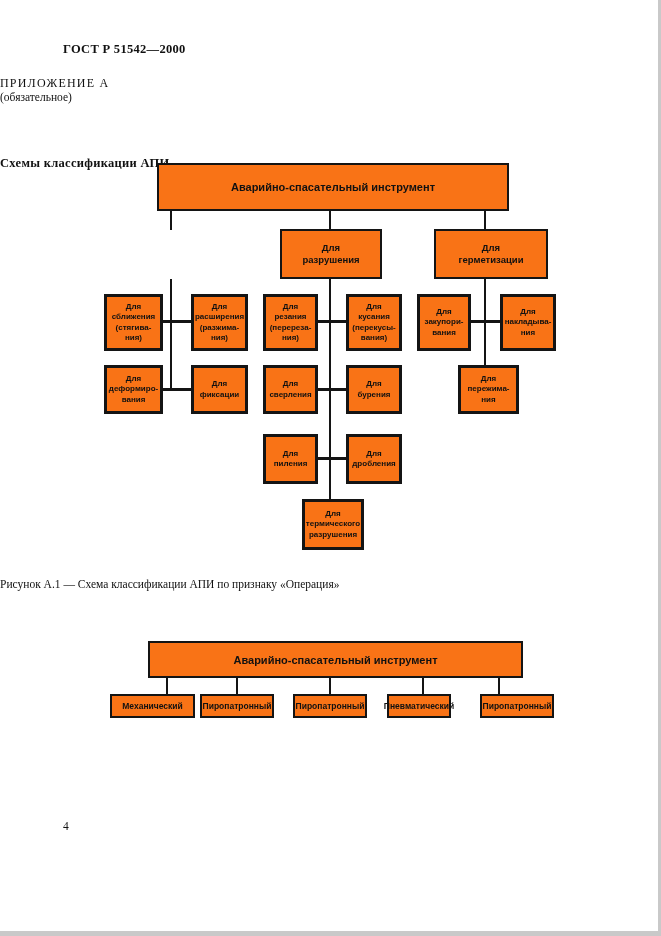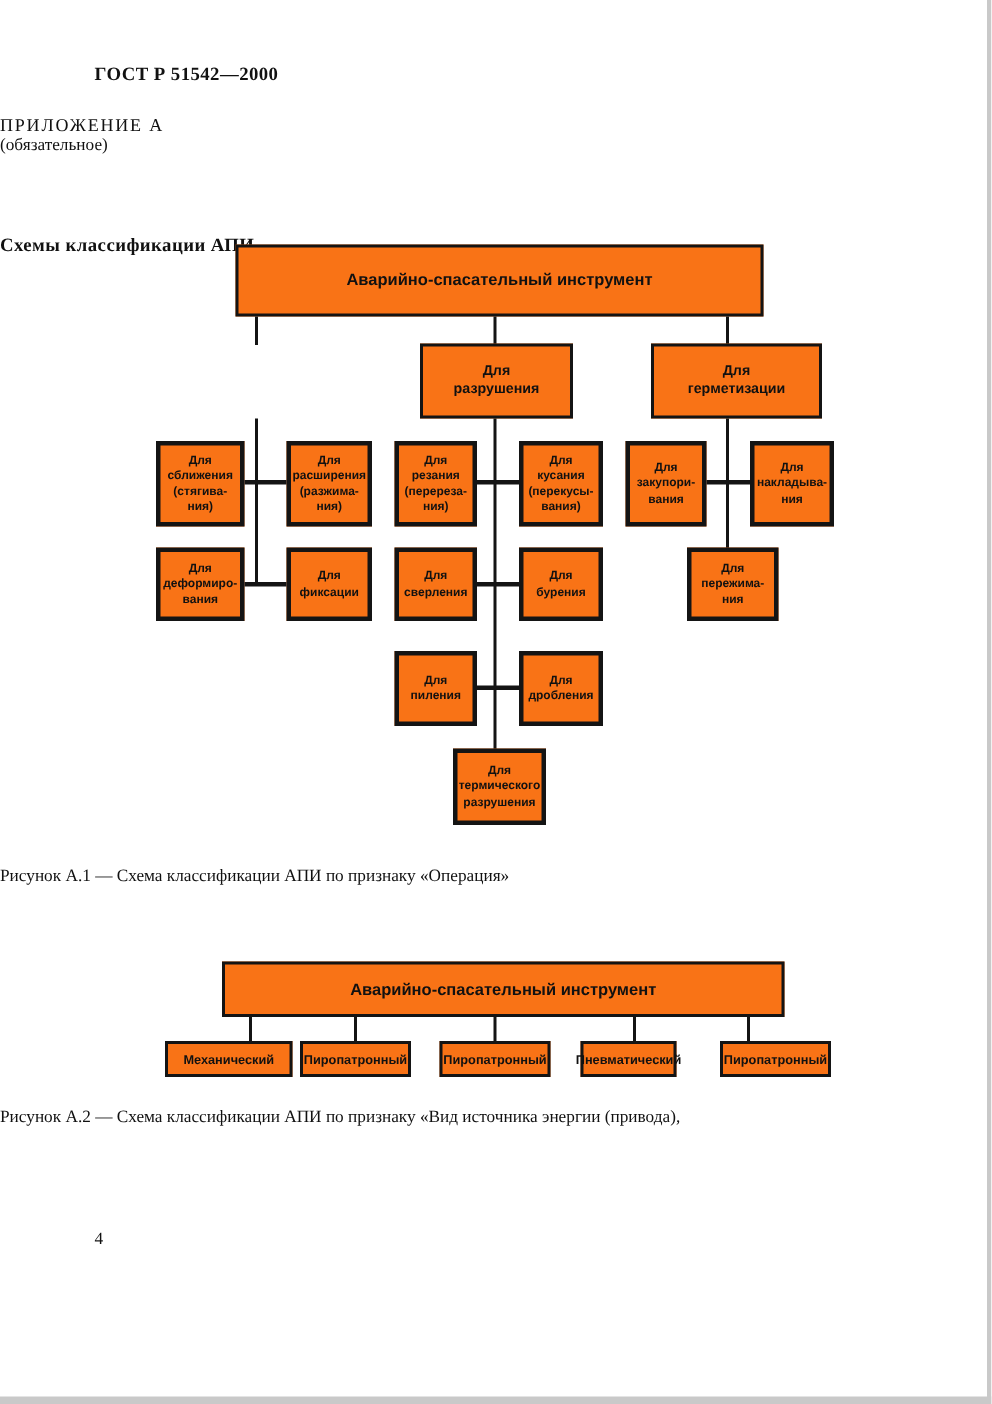--- a/index.html
+++ b/index.html
@@ -123,19 +123,18 @@
   <div class="vline" style="left:498px;top:78px;height:16px;"></div>
 
   <div class="box box-f2" style="left:110px;top:94px;width:85px;height:24px;">Механический</div>
   <div class="box box-f2" style="left:200px;top:94px;width:74px;height:24px;">Пиропатронный</div>
   <div class="box box-f2" style="left:293px;top:94px;width:74px;height:24px;">Пиропатронный</div>
   <div class="box box-f2" style="left:387px;top:94px;width:64px;height:24px;">Пневматический</div>
   <div class="box box-f2" style="left:480px;top:94px;width:74px;height:24px;">Пиропатронный</div>
 </div>
 
 <div class="abs center caption" style="top:738px;">
-  <div>Рисунок А.2 — Схема классификации АПИ по признаку «Вид источника энергии (привода),</div>
 </div>
 
 <div class="abs page-num" style="left:63px;top:820px;">4</div>
 
 <div class="edge-right"></div>
 <div class="edge-bottom"></div>
 
 </body></html>

